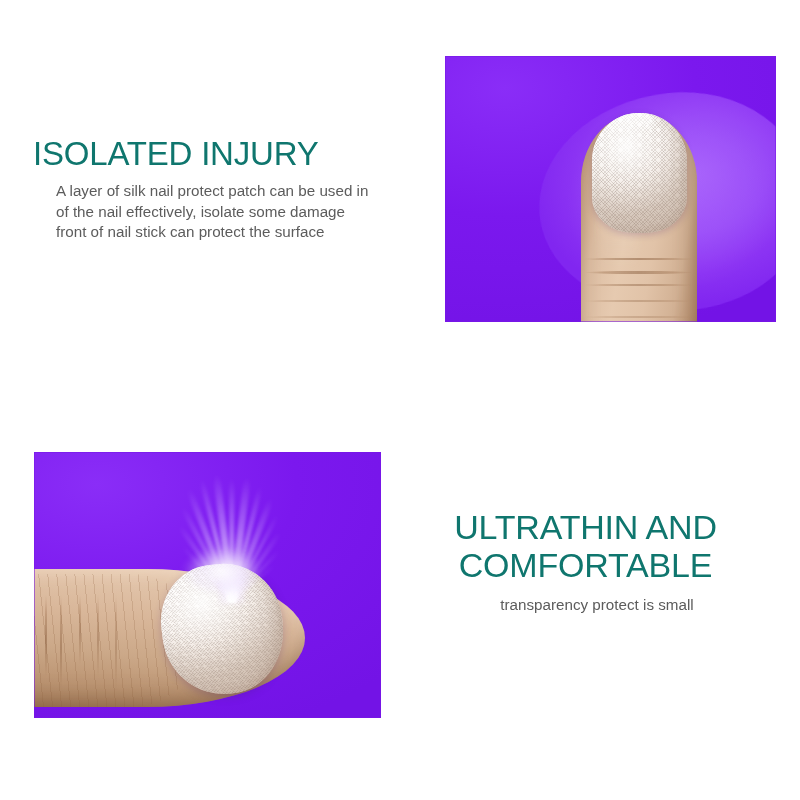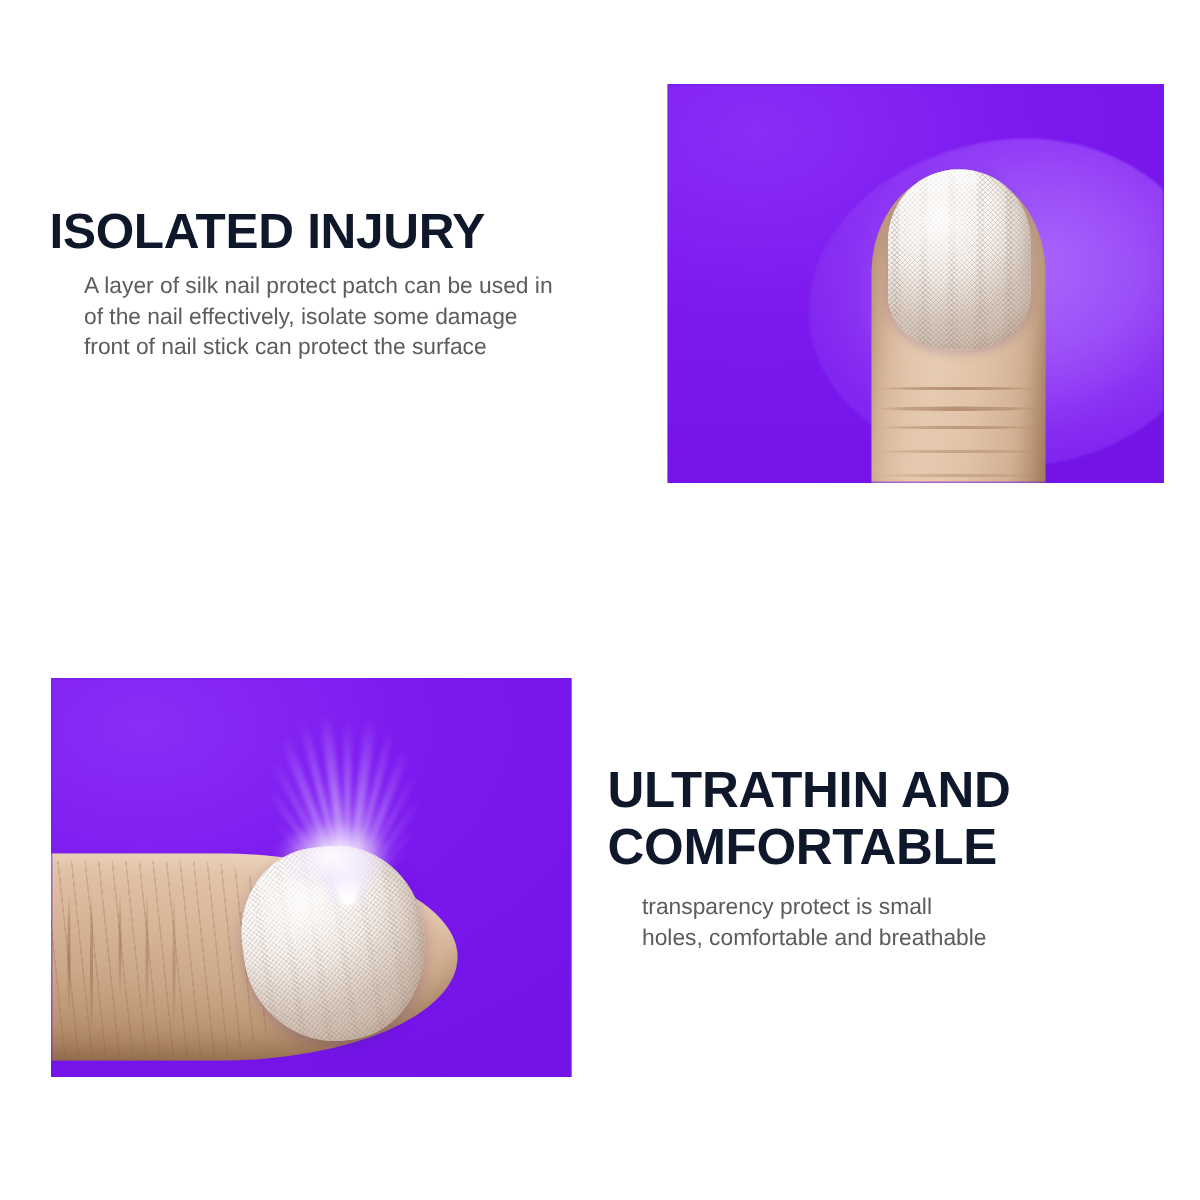--- a/index.html
+++ b/index.html
@@ -30,29 +30,29 @@
   .block-top-text {
     left: 33px;
     top: 136px;
     width: 400px;
     text-align: left;
   }
   .block-bottom-text {
     left: 405px;
     top: 508px;
     width: 361px;
-    text-align: left;
+    text-align: center;
   }
 
   .headline {
-    color: #0f172a;
+    color: #0f766e;
     font-size: 33px;
     line-height: 1.09;
     letter-spacing: -0.2px;
-    font-weight: 700;
+    font-weight: 400;
     margin: 0 0 9px 0;
     white-space: nowrap;
   }
   .block-bottom-text .headline {
     white-space: normal;
     font-size: 34px;
     line-height: 1.12;
     margin-bottom: 11px;
   }
 
@@ -382,17 +382,16 @@
       </div>
     <div class="tip-glow"></div>
 
     <div class="panel-edge"></div>
   </div>
 
   <div class="text-block block-bottom-text">
     <h2 class="headline">ULTRATHIN AND COMFORTABLE</h2>
     <p class="body-copy">
       <span class="line">transparency protect is small</span>
-      <span class="line">holes, comfortable and breathable</span>
     </p>
   </div>
 
 </div>
 
 </body></html>

